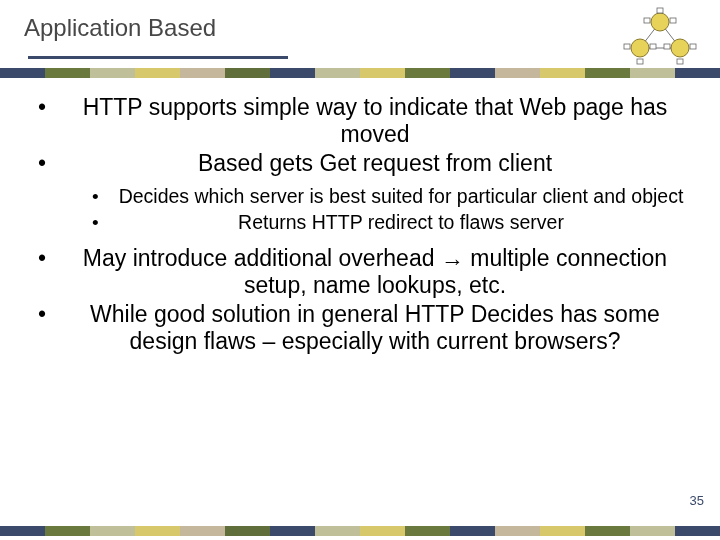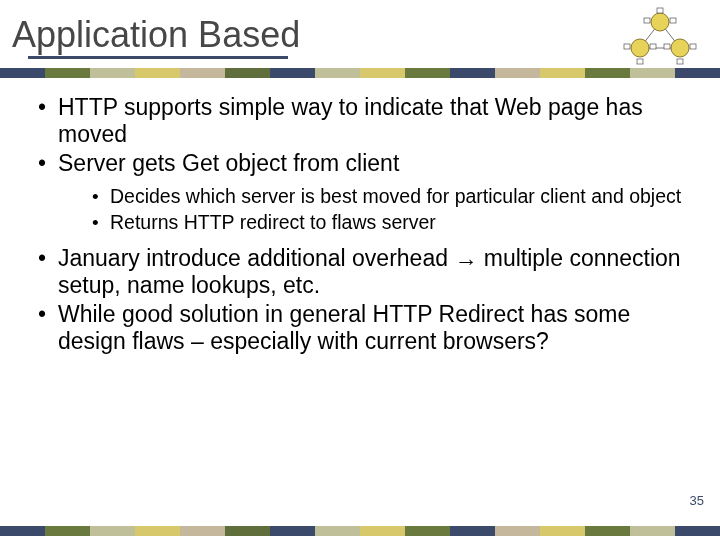--- a/index.html
+++ b/index.html
@@ -5,22 +5,22 @@
   * { margin: 0; padding: 0; box-sizing: border-box; }
   body {
     width: 720px; height: 540px;
     background: #fff;
     font-family: Arial, Helvetica, sans-serif;
     position: relative;
     overflow: hidden;
   }
   .title {
     position: absolute;
-    left: 12px; top: 14px;
-    font-size: 36px;
+    left: 24px; top: 14px;
+    font-size: 24px;
     color: #474747;
     font-weight: 400;
   }
   .title-underline {
     position: absolute;
     left: 28px; top: 56px;
     width: 260px; height: 3px;
     background: #3b4a6b;
   }
   .stripe {
@@ -28,20 +28,21 @@
     left: 0; width: 720px; height: 10px;
     display: flex;
   }
   .stripe.top { top: 68px; }
   .stripe.bottom { bottom: 4px; }
   .seg { flex: 1 1 auto; }
   .content {
     position: absolute;
     left: 32px; top: 94px; right: 28px;
     color: #000;
+    text-align: center;
   }
   ul.l1 { list-style: none; }
   ul.l1 > li {
     position: relative;
     padding-left: 26px;
     font-size: 23px;
     line-height: 1.18;
     margin-bottom: 2px;
   }
   ul.l1 > li::before {
@@ -122,28 +123,28 @@
     <rect x="44" y="38" width="6" height="5"></rect>
       <rect x="57" y="53" width="6" height="5"></rect>
       <rect x="70" y="38" width="6" height="5"></rect>
   </g>
 </svg>
 
 <div class="content">
   <ul class="l1">
     <li>HTTP supports simple way to indicate that Web page has moved</li>
     <li>
-      <span>Server gets Get object from client</span>
+      <span>Based gets Get request from client</span>
       <ul class="l2">
-        <li>Decides which server is best moved for particular client and object</li>
+        <li>Decides which server is best suited for particular client and object</li>
         <li>Returns HTTP redirect to flaws server</li>
       </ul>
     </li>
-    <li>January introduce additional overhead → multiple connection setup, name lookups, etc.</li>
-    <li>While good solution in general HTTP Redirect has some design flaws – especially with current browsers?</li>
+    <li>May introduce additional overhead → multiple connection setup, name lookups, etc.</li>
+    <li>While good solution in general HTTP Decides has some design flaws – especially with current browsers?</li>
   </ul>
 </div>
 
 <div class="stripe bottom">
     <div class="seg" style="background: rgb(59, 74, 107);"></div>
     <div class="seg" style="background: rgb(106, 122, 63);"></div>
     <div class="seg" style="background: rgb(191, 192, 154);"></div>
     <div class="seg" style="background: rgb(214, 200, 107);"></div>
     <div class="seg" style="background: rgb(196, 183, 156);"></div>
     <div class="seg" style="background: rgb(95, 110, 58);"></div>

